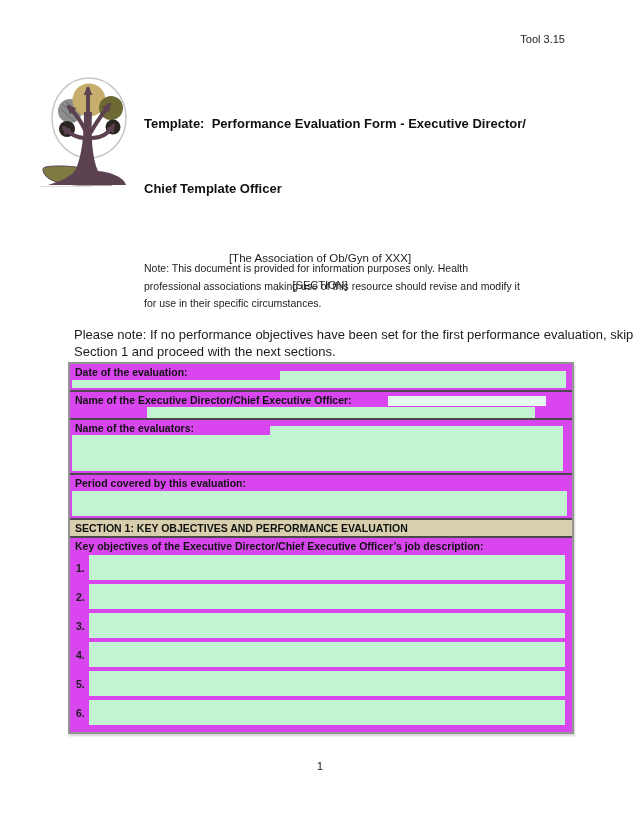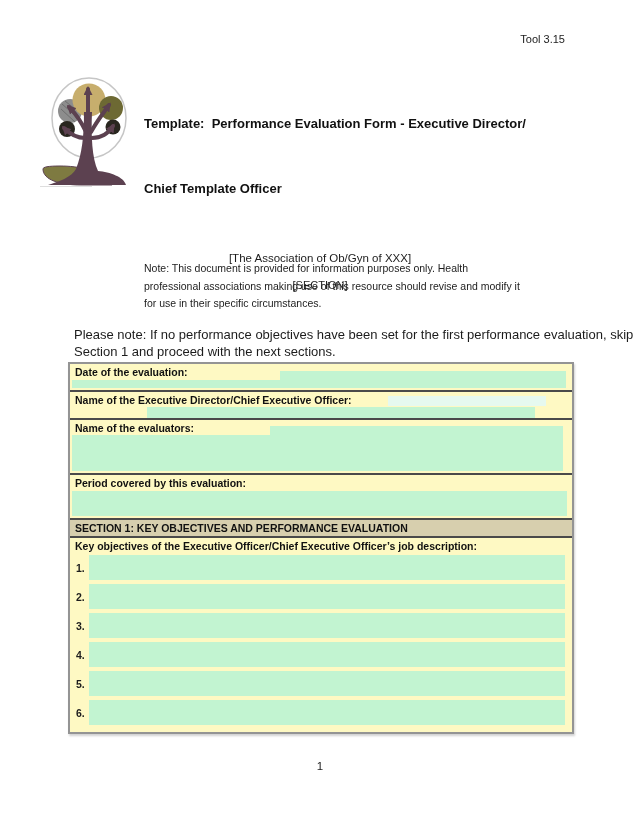--- a/index.html
+++ b/index.html
@@ -13,21 +13,21 @@
   .title{font-weight:bold;font-size:13px;line-height:21.5px;white-space:pre-wrap;color:#111;}
   .note{margin-top:18px;font-size:10.5px;line-height:17.5px;}
   .note + .note{margin-top:17px;}
   .assoc{position:absolute;top:252px;left:0;width:640px;text-align:center;font-size:11.5px;}
   .address{position:absolute;top:279px;left:0;width:640px;text-align:center;font-size:11px;}
   .intro{position:absolute;left:74px;top:326px;font-size:13px;line-height:17px;}
   .ftable{
     position:absolute;left:68px;top:362px;width:506px;box-sizing:border-box;
     border:2px solid #949494;background:#fff;box-shadow:1px 2px 2px rgba(0,0,0,0.18);
   }
-  .frow{position:relative;border-bottom:2px solid #4a4a4a;background:#fef9c3;}
+  .frow{position:relative;border-bottom:2px solid #4a4a4a;background:#d946ef;}
   .frow.last{border-bottom:none;}
   .r1{height:26px;} .r2{height:26px;} .r3{height:53px;} .r4{height:43px;}
   .sect{height:16px;background:#d7cfae;text-align:right;}
   .obj{height:194px;}
   .lbl{position:absolute;left:5px;top:2px;font-weight:bold;font-size:10.5px;white-space:nowrap;color:#111;}
   .hl{position:absolute;background:#c2f4d1;}
   .hl.faint{background:#e6f9ef;}
   .obj-items{position:absolute;top:17px;left:0;right:0;}
   .obj-item{display:flex;align-items:center;margin-bottom:4px;padding:0 7px 0 6px;}
   .num{font-weight:bold;font-size:10.5px;width:13px;flex:none;}
@@ -107,21 +107,21 @@
   <div class="frow r4">
     <span class="hl" style="left:2px;right:5px;top:16px;height:25px;"></span>
     <span class="lbl">Period covered by this evaluation:</span>
   </div>
 
   <div class="frow sect">
     <span class="lbl">SECTION 1: KEY OBJECTIVES AND PERFORMANCE EVALUATION</span>
   </div>
 
   <div class="frow obj last">
-    <span class="lbl">Key objectives of the Executive Officer/Chief Executive Officer’s job description:</span>
+    <span class="lbl">Key objectives of the Executive Director/Chief Executive Officer’s job description:</span>
     <div class="obj-items">
       <div class="obj-item">
         <span class="num">1.</span>
         <span class="bar"></span>
       </div>
       <div class="obj-item">
         <span class="num">2.</span>
         <span class="bar"></span>
       </div>
       <div class="obj-item">

